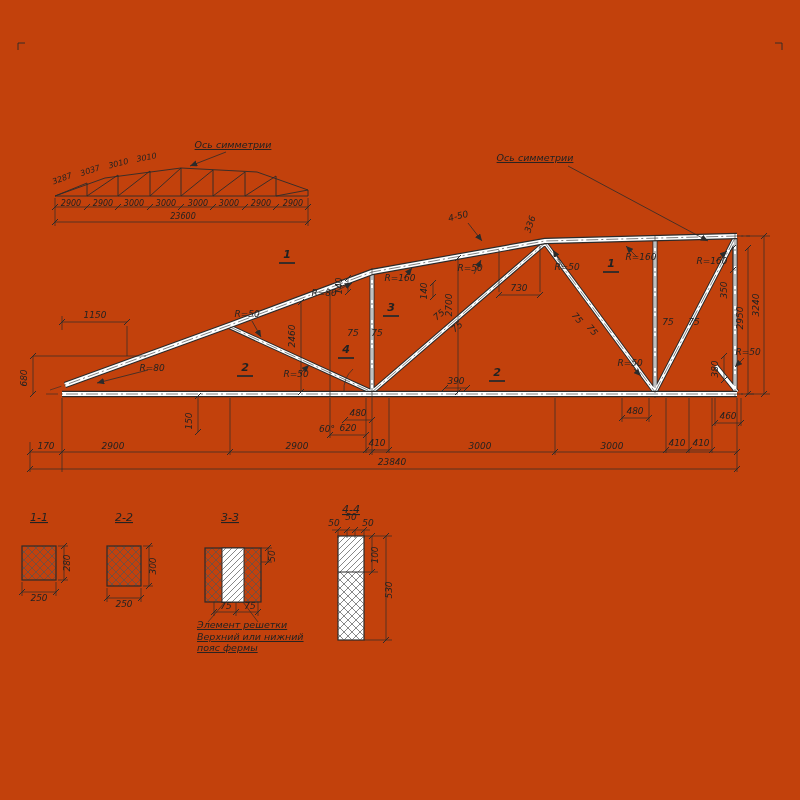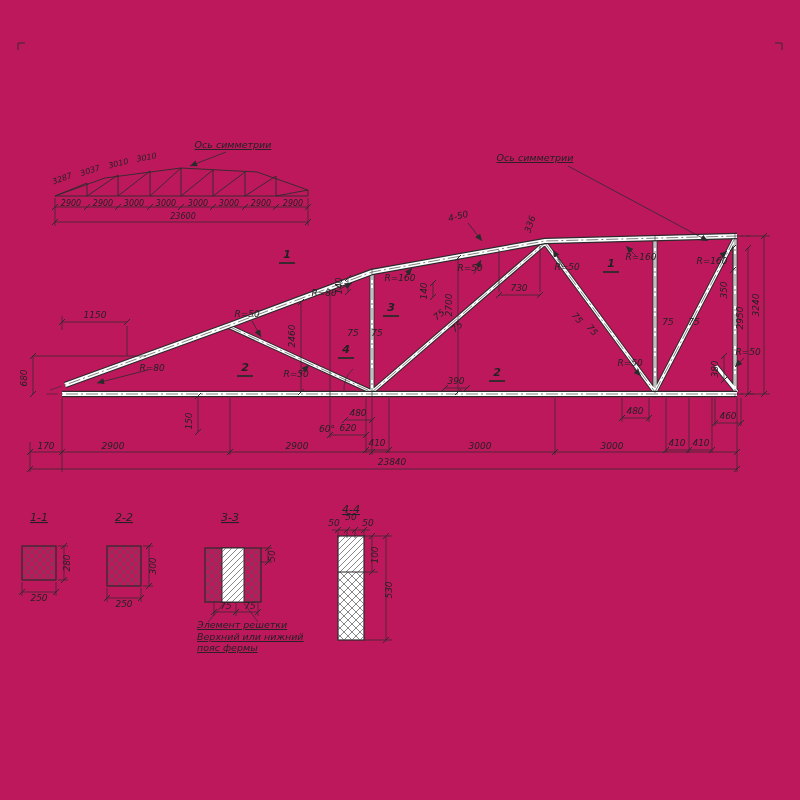--- a/index.html
+++ b/index.html
@@ -1,16 +1,16 @@
 <!DOCTYPE html>
 <html><head>
 <meta charset="utf-8">
 <style>
   html,body{margin:0;padding:0;background:#fff;}
-  .page{position:relative;width:800px;height:800px;background:#be185d;overflow:hidden;
+  .page{position:relative;width:800px;height:800px;background:#c2410c;overflow:hidden;
         font-family:"DejaVu Sans",sans-serif;}
   svg{position:absolute;left:0;top:0;}
   .t   {stroke:#2b2b2b;stroke-width:0.9;fill:none;}
   .thin{stroke:#2b2b2b;stroke-width:0.7;fill:none;}
   .tick{stroke:#2b2b2b;stroke-width:1;fill:none;}
   .ldr {stroke:#2b2b2b;stroke-width:0.8;fill:none;}
   .m-out{stroke:#2b2b2b;stroke-width:5;fill:none;}
   .m-in {stroke:#ffffff;stroke-width:3;fill:none;}
   .c-out{stroke:#2b2b2b;stroke-width:6.5;fill:none;}
   .c-in {stroke:#ffffff;stroke-width:4.2;fill:none;}

